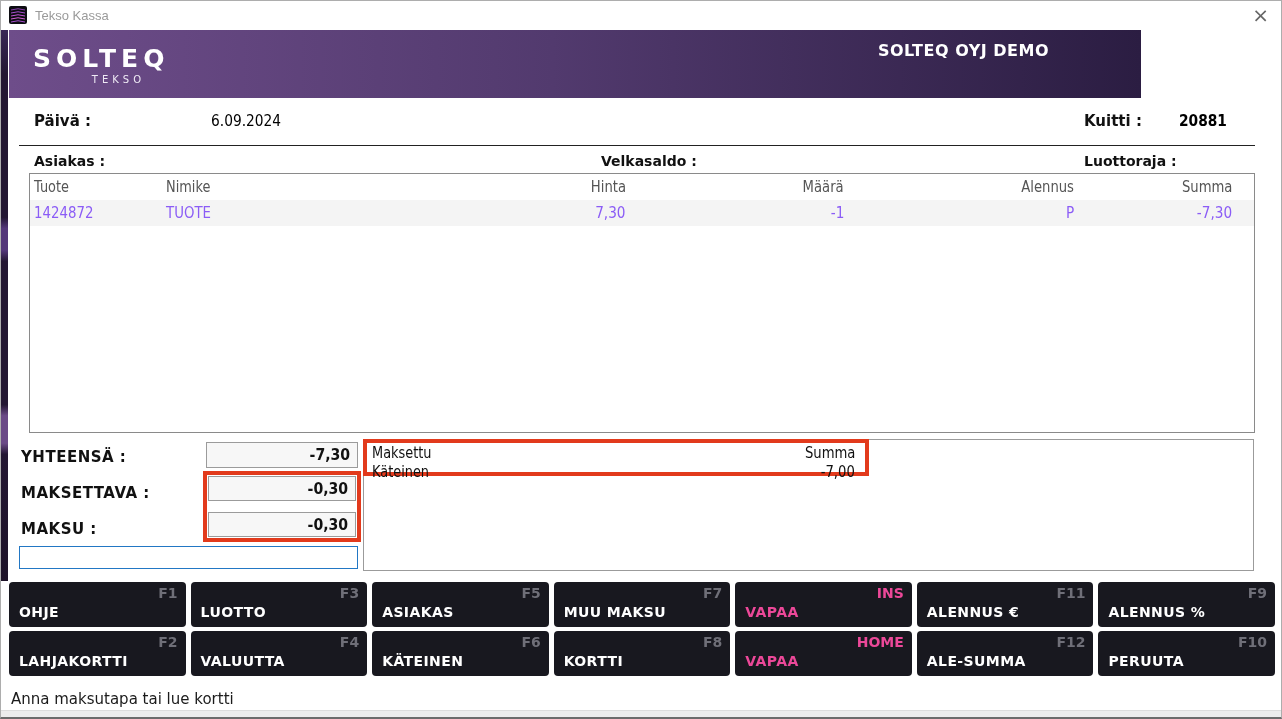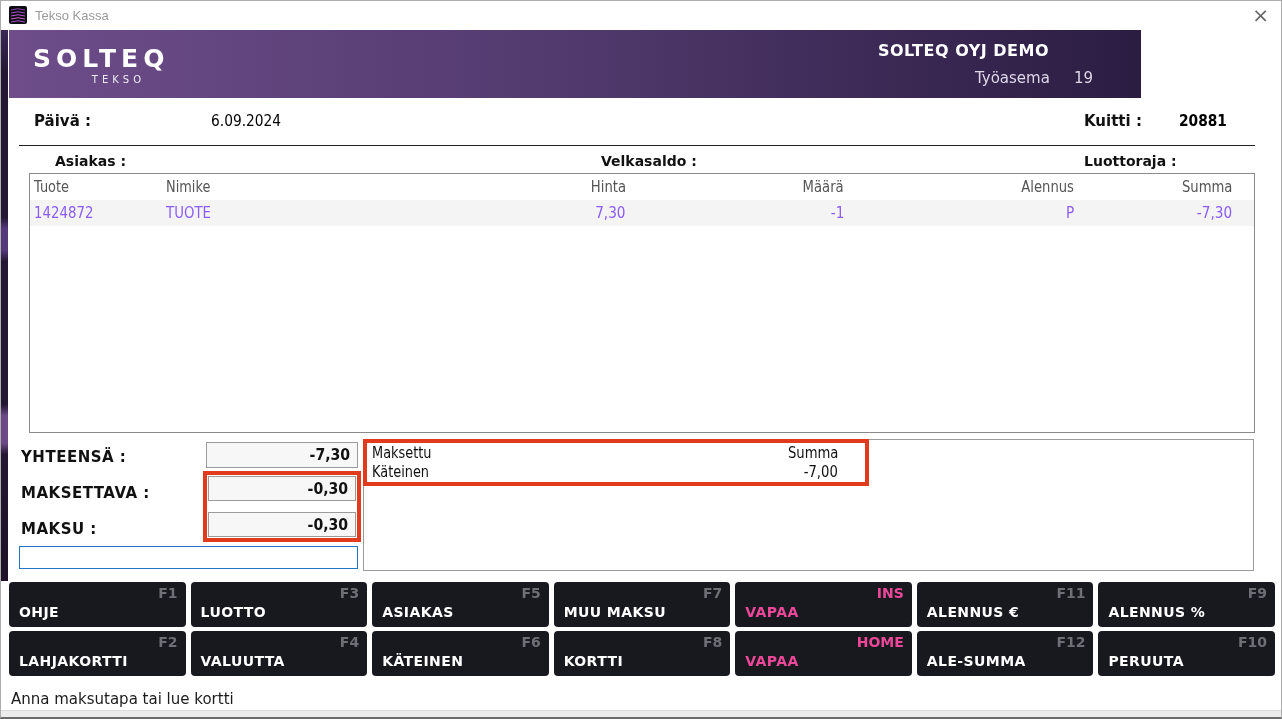--- a/index.html
+++ b/index.html
@@ -33,21 +33,21 @@
   .cond { display: inline-block; transform: scaleX(.86); transform-origin: 0 50%; white-space: nowrap; }
   .cond-r { display: inline-block; transform: scaleX(.88); transform-origin: 100% 50%; white-space: nowrap; }
   .paiva-label { left: 33px; top: 111px; }
   .paiva-value { position: absolute; left: 210px; top: 110px; font-size: 16px; font-weight: normal; }
   .myyja-group { position: absolute; left: 565px; top: 111px; font-size: 15px; font-weight: bold; white-space: nowrap; }
   .myyja-group .val { font-size: 16px; margin-left: 4px; }
   .kuitti-label { left: 1083px; top: 111px; }
   .kuitti-value { position: absolute; left: 1178px; top: 110px; font-size: 16px; font-weight: bold; }
   .hr1 { position: absolute; left: 18px; top: 144px; width: 1236px; height: 0; border-top: 1px solid #222; }
   .lbl-bold2 { position: absolute; font-size: 14px; font-weight: bold; color: #111; }
-  .asiakas-label { left: 33px; top: 152px; margin-left: 21px; }
+  .asiakas-label { left: 33px; top: 152px; }
   .velkasaldo-label { left: 600px; top: 152px; }
   .luottoraja-label { left: 1083px; top: 152px; }
   
   .items-table { position: absolute; left: 28px; top: 172px; width: 1226px; height: 260px;
     border: 1px solid #8a8a8a; background: #fff; }
   .tgrid { display: grid; grid-template-columns: 132px 288px 172px 218px 230px 158px;
     padding-left: 4px; align-items: center; height: 26px; }
   .thead { color: #555; font-size: 15px; }
   .trow { background: #f4f4f4; color: #8b5cf6; font-size: 15.5px; }
   .tgrid .r { text-align: right; }
@@ -61,22 +61,22 @@
   .yht-box { left: 205px; top: 441px; width: 152px; height: 26px; }
   .red-frame1 { position: absolute; left: 202px; top: 470px; width: 158px; height: 71px;
     border: 4px solid #e23a1c; background: #fff; }
   .maksettava-box { left: 207px; top: 475px; width: 148px; height: 25px; }
   .maksu-box { left: 207px; top: 511px; width: 148px; height: 25px; }
   .entry-input { position: absolute; left: 18px; top: 545px; width: 339px; height: 23px;
     border: 1.5px solid #2277c4; background: #fff; font: 15px "DejaVu Sans", sans-serif; padding: 0 5px; outline: none; }
   
   .pay-panel { position: absolute; left: 362px; top: 438px; width: 891px; height: 132px;
     border: 1px solid #9b9b9b; background: #fff; }
-  .red-frame2 { position: absolute; left: 362px; top: 438px; width: 506px; height: 47px;
-    border: 4px solid #e23a1c; background: #fff; padding: 1px 27px 0 5px; }
+  .red-frame2 { position: absolute; left: 362px; top: 438px; width: 506px; height: 37px;
+    border: 4px solid #e23a1c; background: #fff; padding: 1px 10px 0 5px; }
   .pay-row { display: flex; justify-content: space-between; font-size: 15px; color: #111; line-height: 19px; }
   
   .buttons { position: absolute; left: 8px; top: 581px; width: 1266px;
     display: grid; grid-template-columns: repeat(7, 1fr); grid-auto-rows: 45px; gap: 4px 5px; }
   .btn { position: relative; background: #18181f; border-radius: 4px; cursor: pointer; }
   .btn .blbl { position: absolute; left: 10px; bottom: 7px; font-size: 14px; font-weight: bold;
     letter-spacing: .4px; color: #fff; }
   .btn .bkey { position: absolute; right: 8px; top: 3px; font-size: 14px; font-weight: bold; color: #6f6f78; }
   .btn.disabled { cursor: default; }
   .btn.disabled .blbl, .btn.disabled .bkey { color: #ec4899; }
@@ -107,23 +107,20 @@
 
   <div class="edge-strip"></div>
 
   <div class="header">
     <div class="logo">
       <div class="logo-main">SOLTEQ</div>
       <div class="logo-sub">TEKSO</div>
     </div>
     <div class="header-right">
       <div class="company">SOLTEQ OYJ DEMO</div>
-      <div class="workstation">
-        <span>Työasema</span><span class="ws-num">19</span>
-      </div>
     </div>
   </div>
 
   <span class="lbl-bold paiva-label">Päivä :</span>
   <span class="paiva-value"><span class="cond">6.09.2024</span></span>
   <span class="lbl-bold kuitti-label">Kuitti :</span>
   <span class="kuitti-value"><span class="cond">20881</span></span>
 
   <div class="hr1"></div>
 

